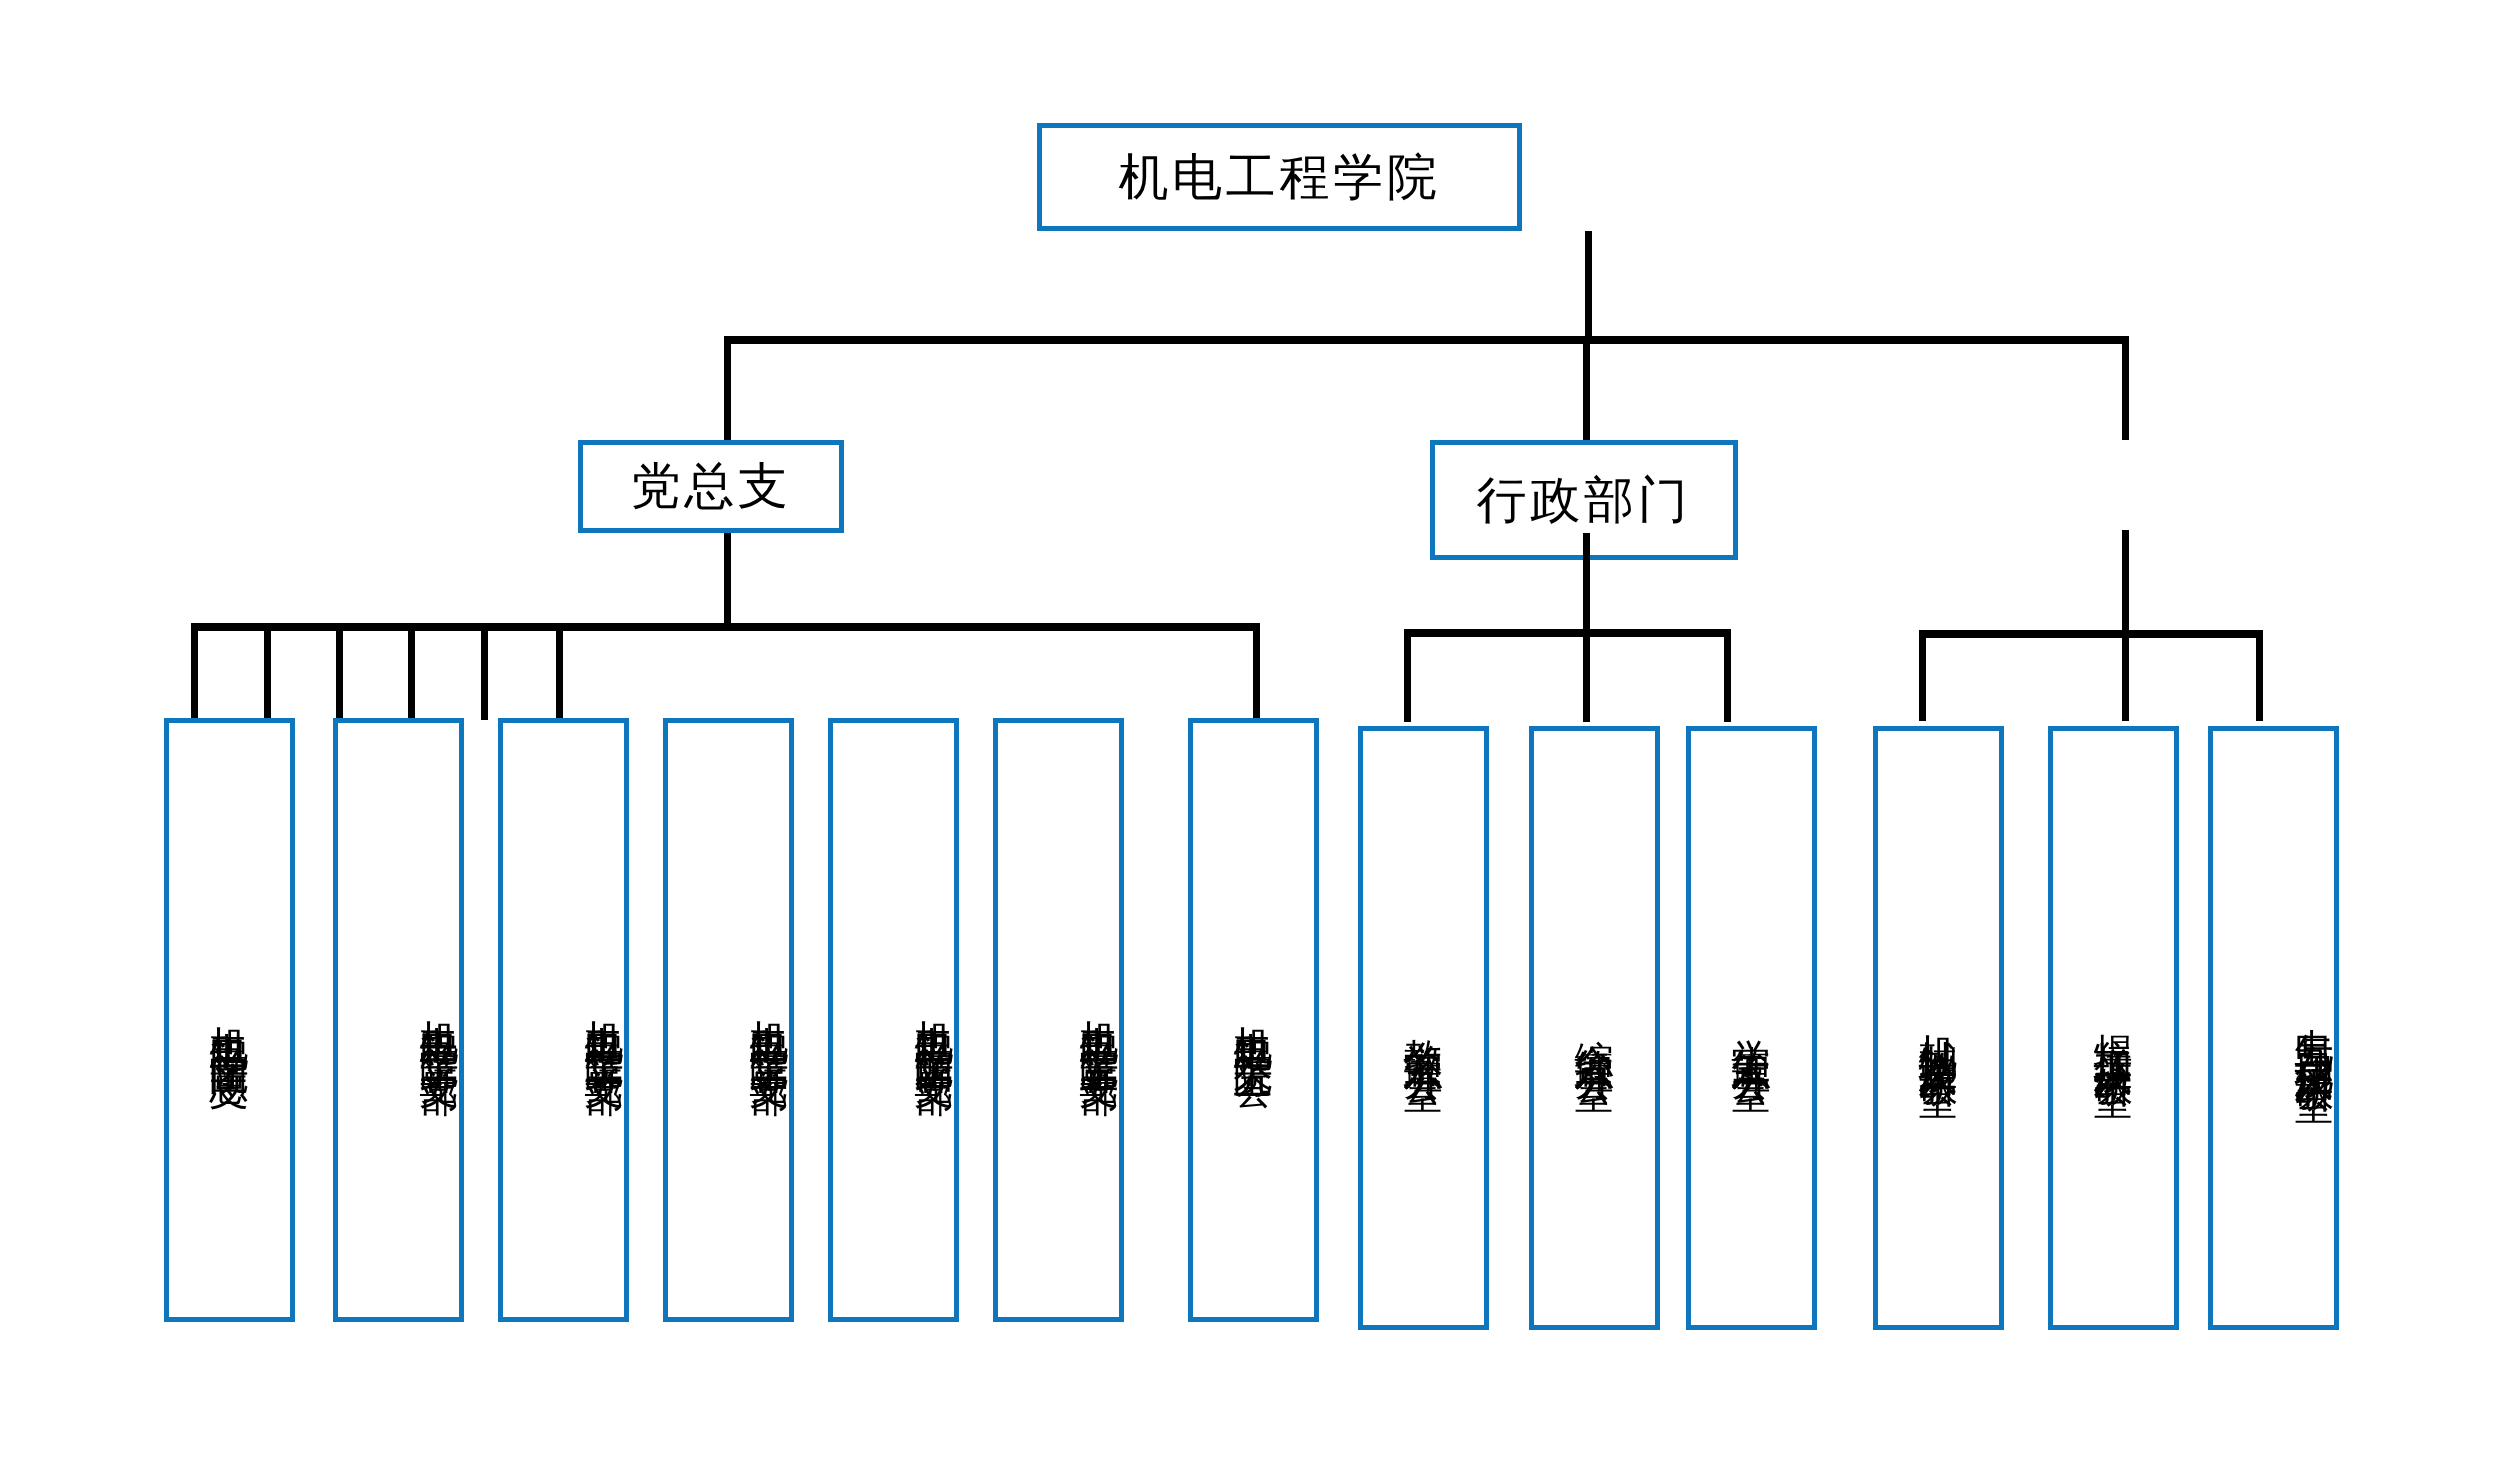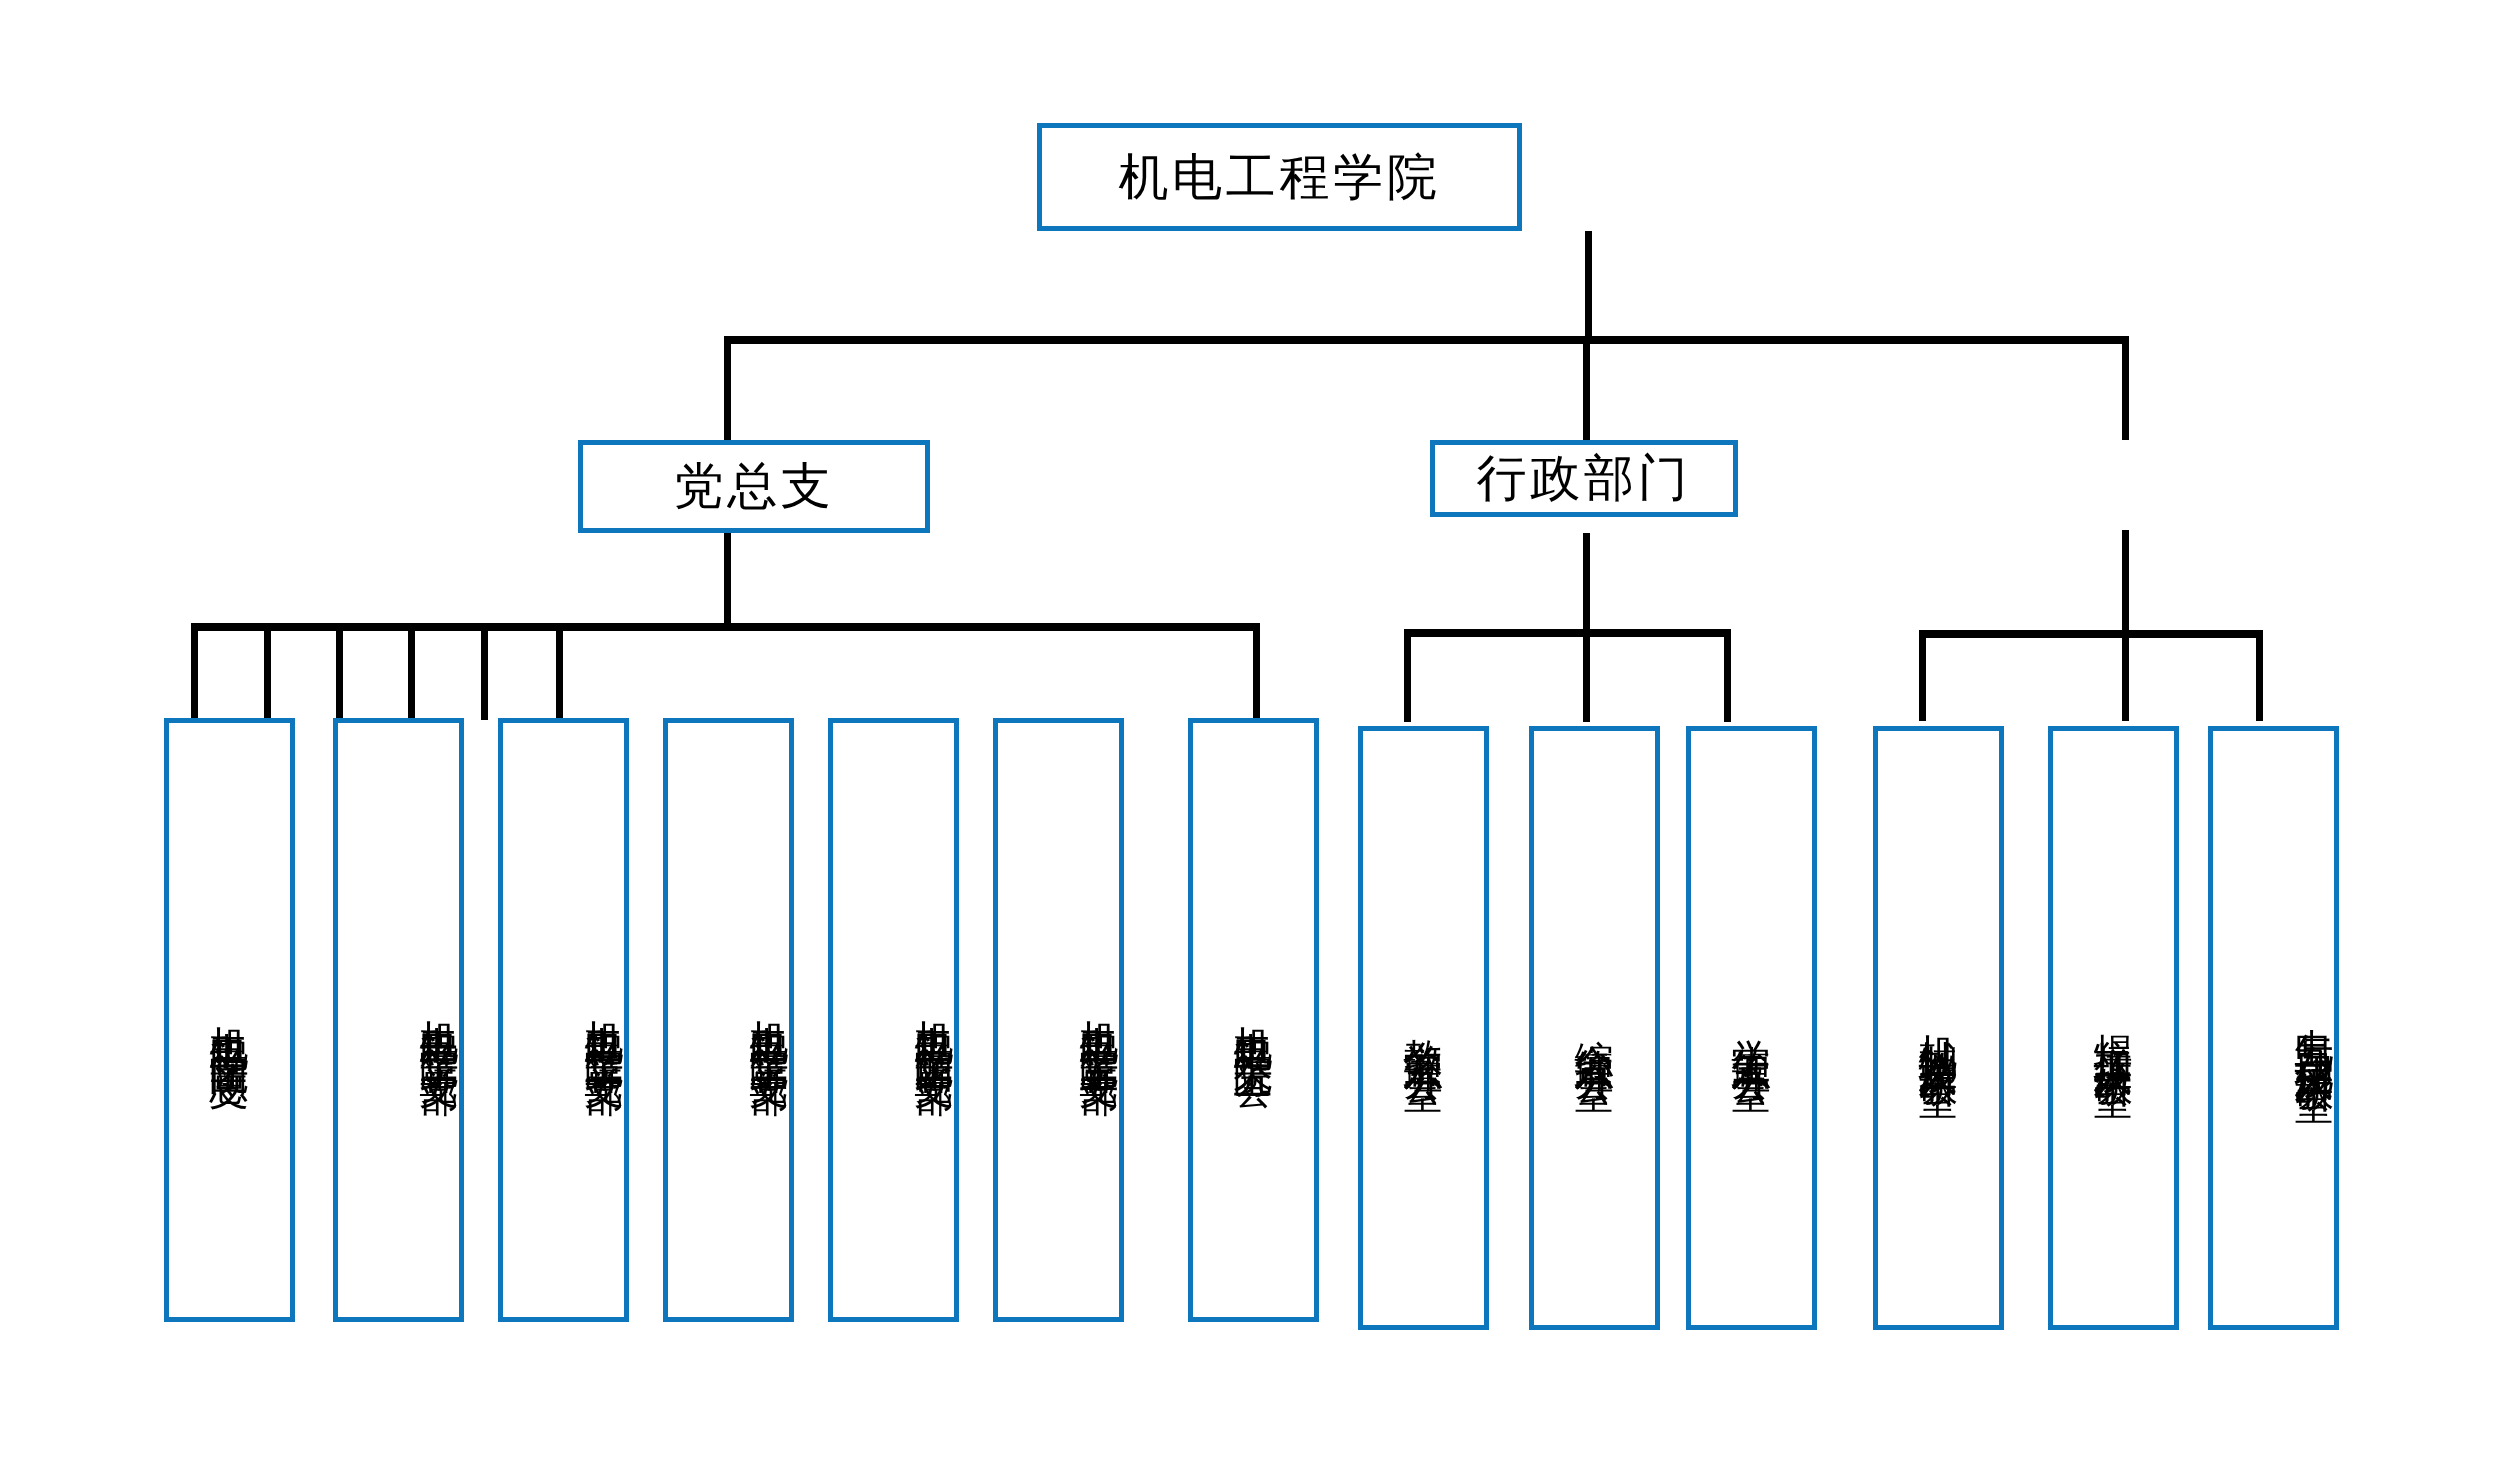--- a/index.html
+++ b/index.html
@@ -68,25 +68,25 @@
   </div>
 
   <div class="conn-v" style="left:1585px; top:231px; width:6.5px; height:110px;"></div>
 
   <div class="conn-h" style="left:724px; top:336px; width:1404px; height:7.5px;"></div>
 
   <div class="conn-v" style="left:724px; top:336px; width:6.5px; height:104px;"></div>
   <div class="conn-v" style="left:1583px; top:336px; width:6.5px; height:104px;"></div>
   <div class="conn-v" style="left:2122px; top:336px; width:6.5px; height:104px;"></div>
 
-  <div class="node level-2" style="left:578px; top:440px; width:352px; height:93px;">
+  <div class="node level-2" style="left:578px; top:440px; width:266px; height:93px;">
     <span>党总支</span>
   </div>
 
-  <div class="node level-2" style="left:1430px; top:440px; width:308px; height:77px;">
+  <div class="node level-2" style="left:1430px; top:440px; width:308px; height:120px;">
     <span>行政部门</span>
   </div>
 
 
   <div class="conn-v" style="left:724px; top:533px; width:6.5px; height:97px;"></div>
   <div class="conn-h" style="left:191px; top:623px; width:1069px; height:7.5px;"></div>
   <div class="conn-v" style="left:191px; top:623px; width:6.5px; height:97px;"></div>
   <div class="conn-v" style="left:264px; top:623px; width:6.5px; height:97px;"></div>
   <div class="conn-v" style="left:336px; top:623px; width:6.5px; height:97px;"></div>
   <div class="conn-v" style="left:408px; top:623px; width:6.5px; height:97px;"></div>

